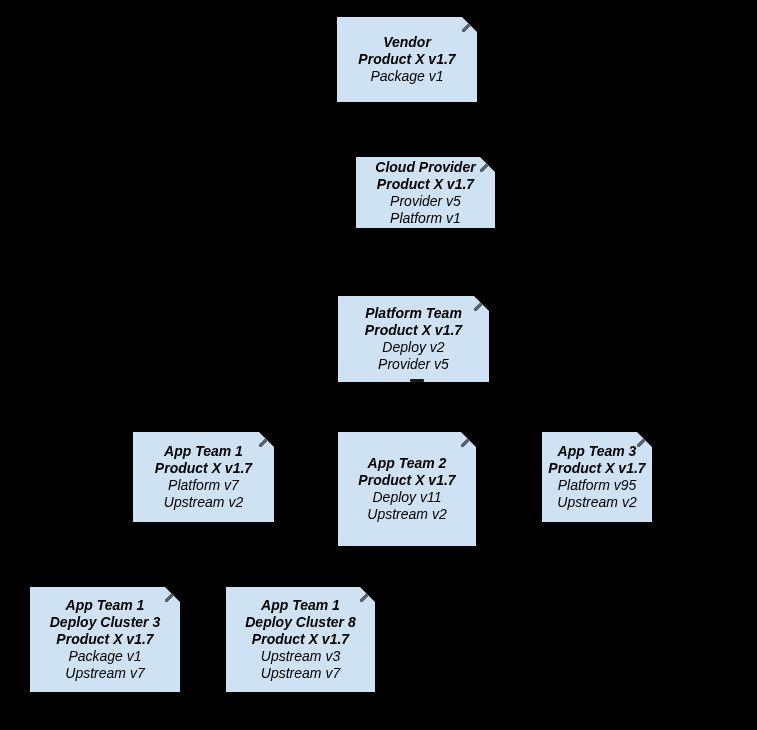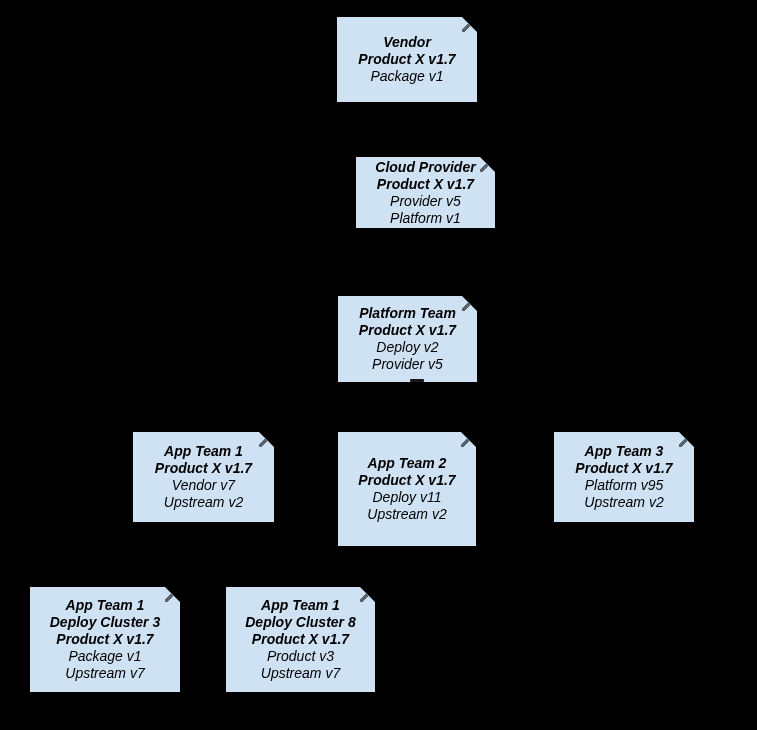--- a/index.html
+++ b/index.html
@@ -68,24 +68,24 @@
     left: 72px;
     width: 14px;
     height: 3px;
     background: #16181a;
     border-radius: 1px;
   }
 
   
   #node-vendor          { left: 337px; top: 17px;  width: 140px; height: 85px; }
   #node-cloud-provider  { left: 338px; top: 157px; width: 139px; height: 71px; margin-left: 18px; }
-  #node-platform-team   { left: 338px; top: 296px; width: 139px; height: 86px; }
+  #node-platform-team   { left: 338px; top: 296px; width: 139px; height: 86px; padding-left: 12px; }
   #node-app-team-1      { left: 133px; top: 432px; width: 141px; height: 90px; }
   #node-app-team-2      { left: 338px; top: 432px; width: 138px; height: 114px; }
-  #node-app-team-3      { left: 554px; top: 432px; width: 140px; height: 90px; }
+  #node-app-team-3      { left: 542px; top: 432px; width: 110px; height: 90px; }
   #node-deploy-cluster-1{ left: 30px;  top: 587px; width: 150px; height: 105px; }
   #node-deploy-cluster-2{ left: 226px; top: 587px; width: 149px; height: 105px; }
 </style>
 </head>
 <body>
 
 <div class="canvas">
 
   <div class="node" id="node-vendor">
     <div class="lines">
@@ -114,21 +114,21 @@
       <div class="ln">Provider v5</div>
     </div>
     <div class="frag"></div>
     <div class="fold"></div>
   </div>
 
   <div class="node" id="node-app-team-1">
     <div class="lines">
       <div class="ln b">App Team 1</div>
       <div class="ln b">Product X v1.7</div>
-      <div class="ln">Vendor v7</div>
+      <div class="ln">Platform v7</div>
       <div class="ln">Upstream v2</div>
     </div>
     <div class="fold"></div>
   </div>
 
   <div class="node" id="node-app-team-2">
     <div class="lines">
       <div class="ln b">App Team 2</div>
       <div class="ln b">Product X v1.7</div>
       <div class="ln">Deploy v11</div>
@@ -156,19 +156,19 @@
       <div class="ln">Upstream v7</div>
     </div>
     <div class="fold"></div>
   </div>
 
   <div class="node" id="node-deploy-cluster-2">
     <div class="lines">
       <div class="ln b">App Team 1</div>
       <div class="ln b">Deploy Cluster 8</div>
       <div class="ln b">Product X v1.7</div>
-      <div class="ln">Product v3</div>
+      <div class="ln">Upstream v3</div>
       <div class="ln">Upstream v7</div>
     </div>
     <div class="fold"></div>
   </div>
 
 </div>
 
 </body></html>

